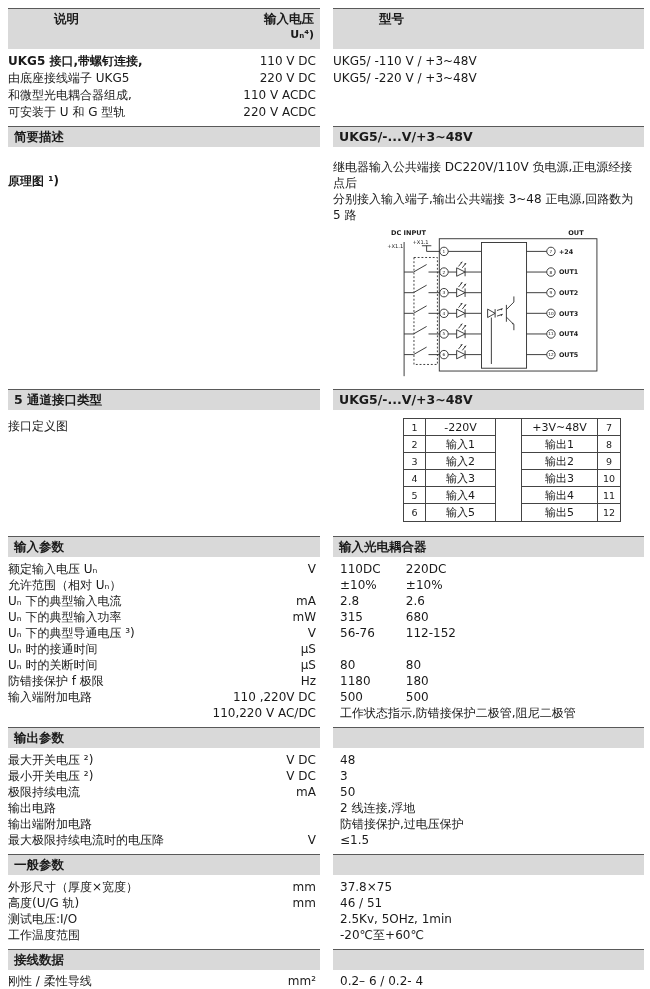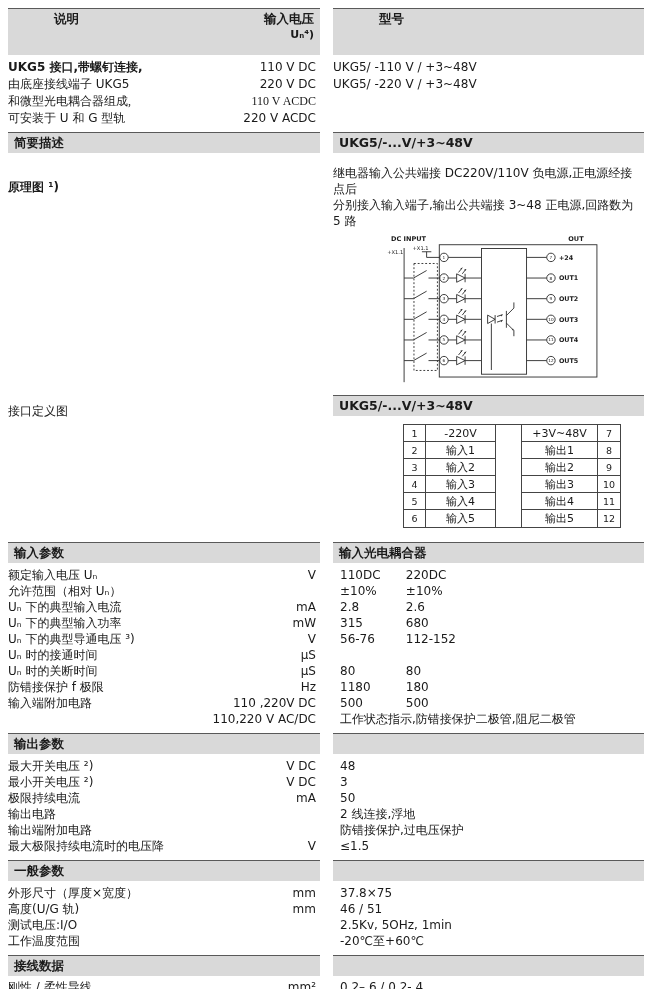--- a/index.html
+++ b/index.html
@@ -4,21 +4,21 @@
 <style>
   html,body{margin:0;padding:0;background:#fff;}
   body{width:650px;height:989px;overflow:hidden;
        font-family:"DejaVu Sans","Liberation Sans",sans-serif;color:#1a1a1a;}
   .page{padding:8px 6px 0 8px;box-sizing:border-box;position:relative;}
   .sec{display:flex;align-items:stretch;}
   .lcol{width:312px;flex:none;box-sizing:border-box;}
   .rcol{flex:1;margin-left:13px;min-width:0;box-sizing:border-box;}
   .band{background:#d9d9d9;border-top:1px solid #595959;box-sizing:border-box;
         font-weight:bold;font-size:12.5px;padding:3px 6px;line-height:14px;}
-  .band.tall{height:47px;padding-left:46px;}
+  .band.tall{height:41px;padding-left:46px;}
   .hband-left{display:flex;justify-content:space-between;}
   .hband-right{text-align:right;font-weight:bold;}
   .hband-right .sub{display:block;font-size:11px;margin-top:2px;}
   .prow{display:flex;font-size:12px;line-height:16px;}
   .prow .left{width:312px;flex:none;display:flex;box-sizing:border-box;}
   .prow .lab{flex:1;white-space:nowrap;overflow:hidden;}
   .prow .unit{width:110px;flex:none;text-align:right;padding-right:4px;box-sizing:border-box;white-space:nowrap;}
   .prow .right{flex:1;margin-left:13px;padding-left:7px;box-sizing:border-box;white-space:nowrap;}
   .v1{display:inline-block;min-width:62px;}
   .b{font-weight:bold;}
@@ -69,21 +69,21 @@
           </div>
         </div>
 
         <div class="prow" style="line-height:17px;">
           <div class="left" style="width:312px;">
             <span class="lab">由底座接线端子 UKG5</span>
             <span class="unit">220 V DC</span>
           </div>
         </div>
 
-        <div class="prow" style="line-height:17px;font-family:Liberation Serif, serif;">
+        <div class="prow" style="line-height:17px;">
           <div class="left" style="width:312px;">
             <span class="lab">和微型光电耦合器组成,</span>
             <span class="unit">110 V ACDC</span>
           </div>
         </div>
 
         <div class="prow" style="line-height:17px;">
           <div class="left" style="width:312px;">
             <span class="lab">可安装于 U 和 G 型轨</span>
             <span class="unit">220 V ACDC</span>
@@ -198,20 +198,23 @@
             <text x="183" y="116.5">OUT4</text>
             <text x="183" y="138.5">OUT5</text>
           </g>
         </svg>
       </div>
     </div>
   </div>
 
   <div class="sec mt6">
     <div class="lcol">
+      <div class="band">
+        <span>5 通道接口类型</span>
+      </div>
       <div class="subl">接口定义图</div>
     </div>
     <div class="rcol">
       <div class="band">
         <span>UKG5/-...V/+3~48V</span>
       </div>
       <div class="iftable">
 
           <div class="ifrow">
             <div class="ifc num">1</div>

